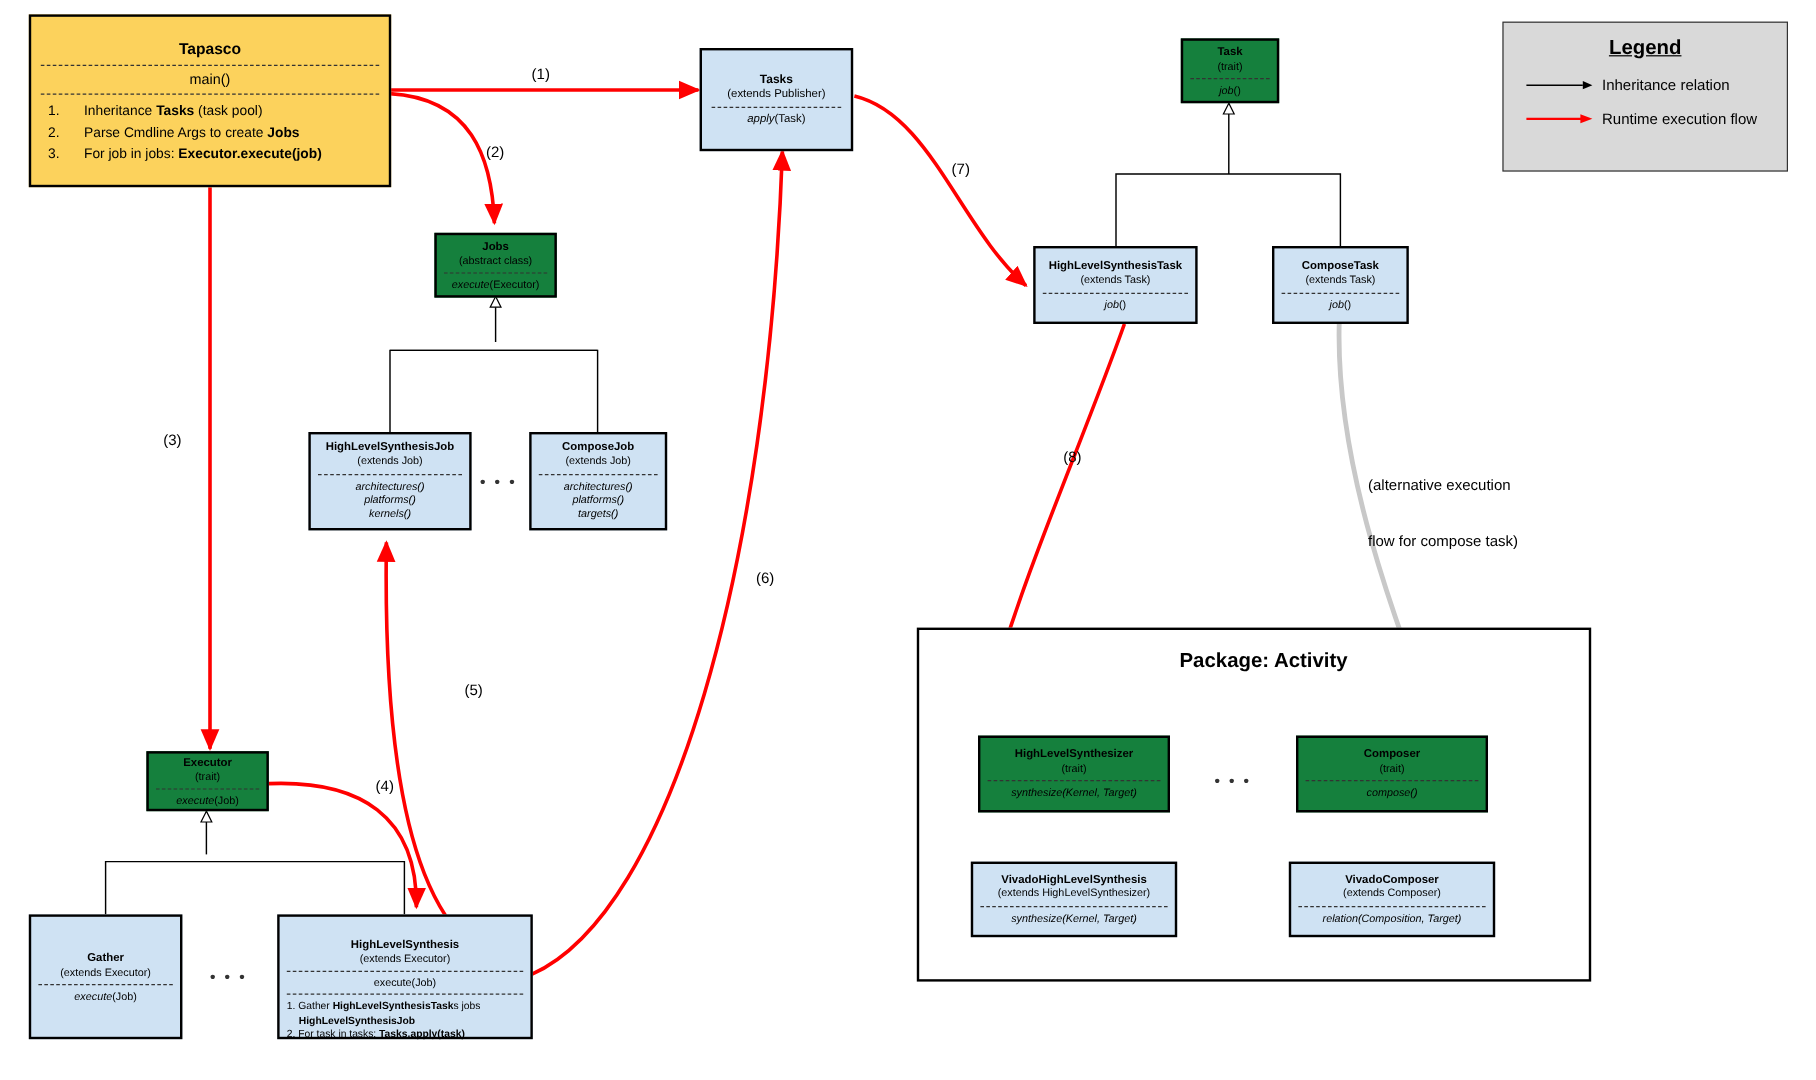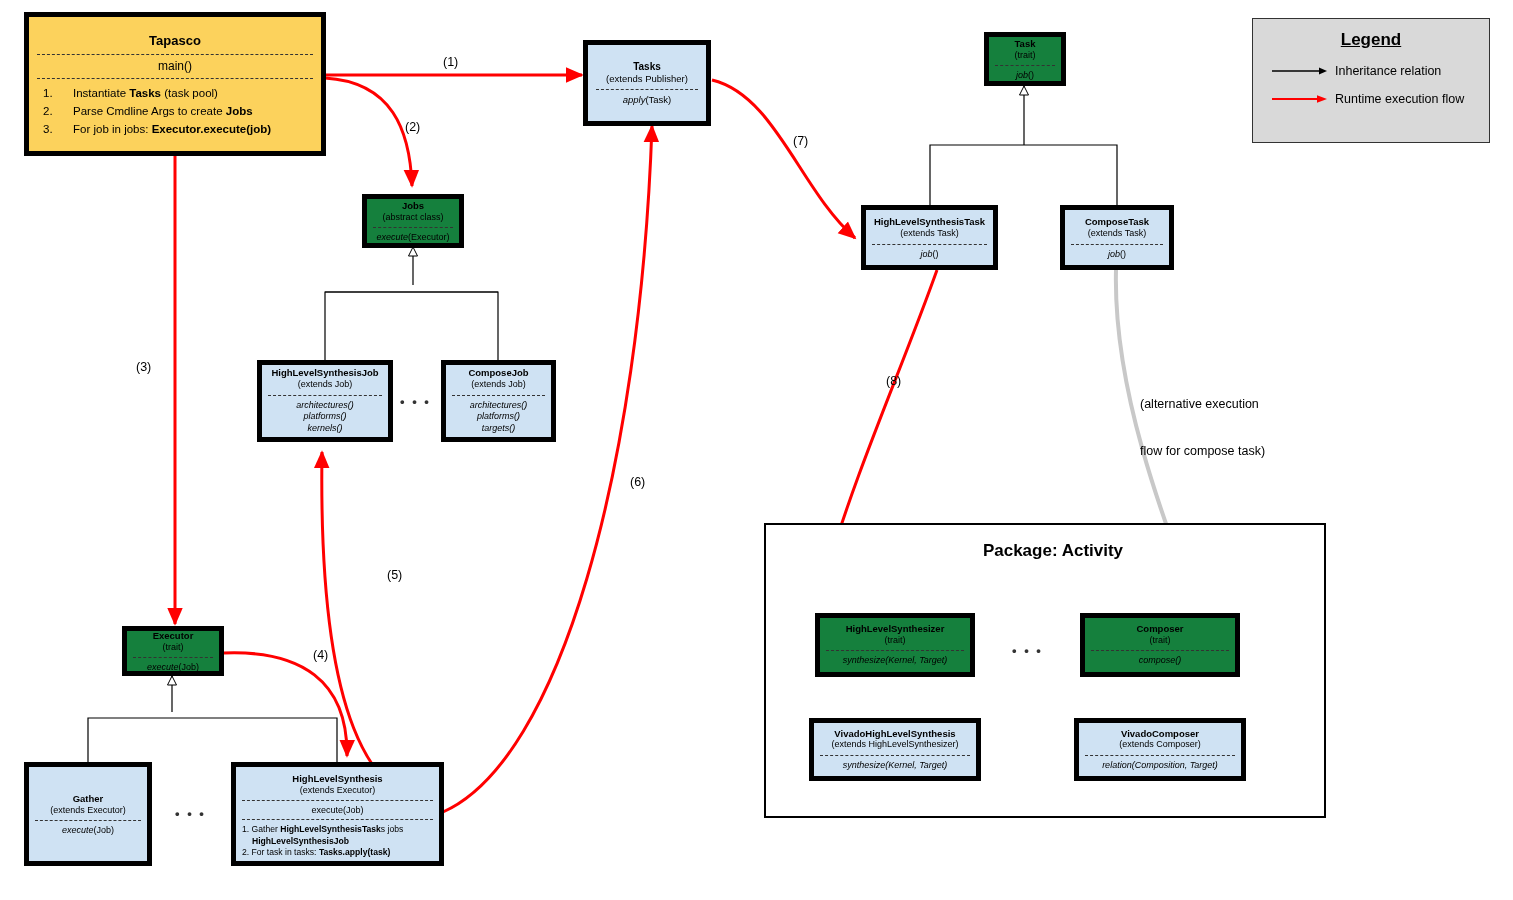--- a/index.html
+++ b/index.html
@@ -4,21 +4,21 @@
 <style>
   html,body{margin:0;padding:0;background:#ffffff;}
   body{width:1513px;height:900px;position:relative;overflow:hidden;
        font-family:"Liberation Sans","DejaVu Sans",sans-serif;color:#000;}
 
   #stage{position:absolute;left:0;top:0;width:1513px;height:900px;}
 
   svg#edges{position:absolute;left:0;top:0;width:1513px;height:900px;
             pointer-events:none;}
 
-  .node{position:absolute;border:5px solid #000000;box-sizing:border-box;
+  .node{position:absolute;border:2px solid #000000;box-sizing:border-box;
         display:flex;flex-direction:column;align-items:stretch;
         justify-content:center;text-align:center;}
   .node.blue{background:#cfe2f3;}
   .node.green{background:#15803d;}
   .node.yellow{background:#fcd25c;}
   .node.plain{background:#ffffff;}
 
   .n-title{font-weight:bold;line-height:1.25;}
   .n-sub{line-height:1.25;}
   .n-meth{font-style:italic;line-height:1.3;}
@@ -102,21 +102,21 @@
   </svg>
 
   <div class="node yellow" style="left:24px;top:12px;width:302px;height:144px;padding:6px 0;">
     <div class="n-title" style="font-size:13px;margin-top:4px;">Tapasco</div>
     <div class="sep"></div>
     <div class="n-meth plainstyle" style="font-size:12px;">main()</div>
     <div class="sep"></div>
     <div style="font-size:11.5px;text-align:left;padding:2px 0 0 14px;line-height:1.55;">
       <div style="display:flex;">
         <span style="width:30px;">1.</span>
-        <span><span>Instantiate </span><b>Tasks</b><span> (task pool)</span></span>
+        <span><span>Inheritance </span><b>Tasks</b><span> (task pool)</span></span>
       </div>
       <div style="display:flex;">
         <span style="width:30px;">2.</span>
         <span><span>Parse Cmdline Args to create </span><b>Jobs</b></span>
       </div>
       <div style="display:flex;">
         <span style="width:30px;">3.</span>
         <span><span>For job in jobs: </span><b>Executor.execute(job)</b></span>
       </div>
     </div>
@@ -166,21 +166,21 @@
   <div class="node blue" style="left:24px;top:762px;width:128px;height:104px;">
     <div class="n-title" style="font-size:9.5px;">Gather</div>
     <div class="n-sub" style="font-size:9px;">(extends Executor)</div>
     <div class="sep wide"></div>
     <div style="font-size:9px;"><i>execute</i><span>(Job)</span></div>
   </div>
 
   <div class="ellipsis" style="left:175px;top:806px;font-size:13px;">• • •</div>
 
   <div class="node blue" style="left:231px;top:762px;width:213px;height:104px;justify-content:flex-start;padding-top:6px;">
-    <div class="n-title" style="font-size:9.5px;">HighLevelSynthesis</div>
+    <div class="n-title" style="font-size:9.5px;margin-top:12px;">HighLevelSynthesis</div>
     <div class="n-sub" style="font-size:9px;">(extends Executor)</div>
     <div class="sep wide"></div>
     <div style="font-size:9px;">execute(Job)</div>
     <div class="sep wide"></div>
     <div style="font-size:8.6px;text-align:left;padding-left:6px;line-height:1.35;">
       <div><span>1. Gather </span><b>HighLevelSynthesisTask</b><span>s jobs</span></div>
       <div style="padding-left:10px;"><b>HighLevelSynthesisJob</b></div>
       <div><span>2. For task in tasks: </span><b>Tasks.apply(task)</b></div>
     </div>
   </div>

